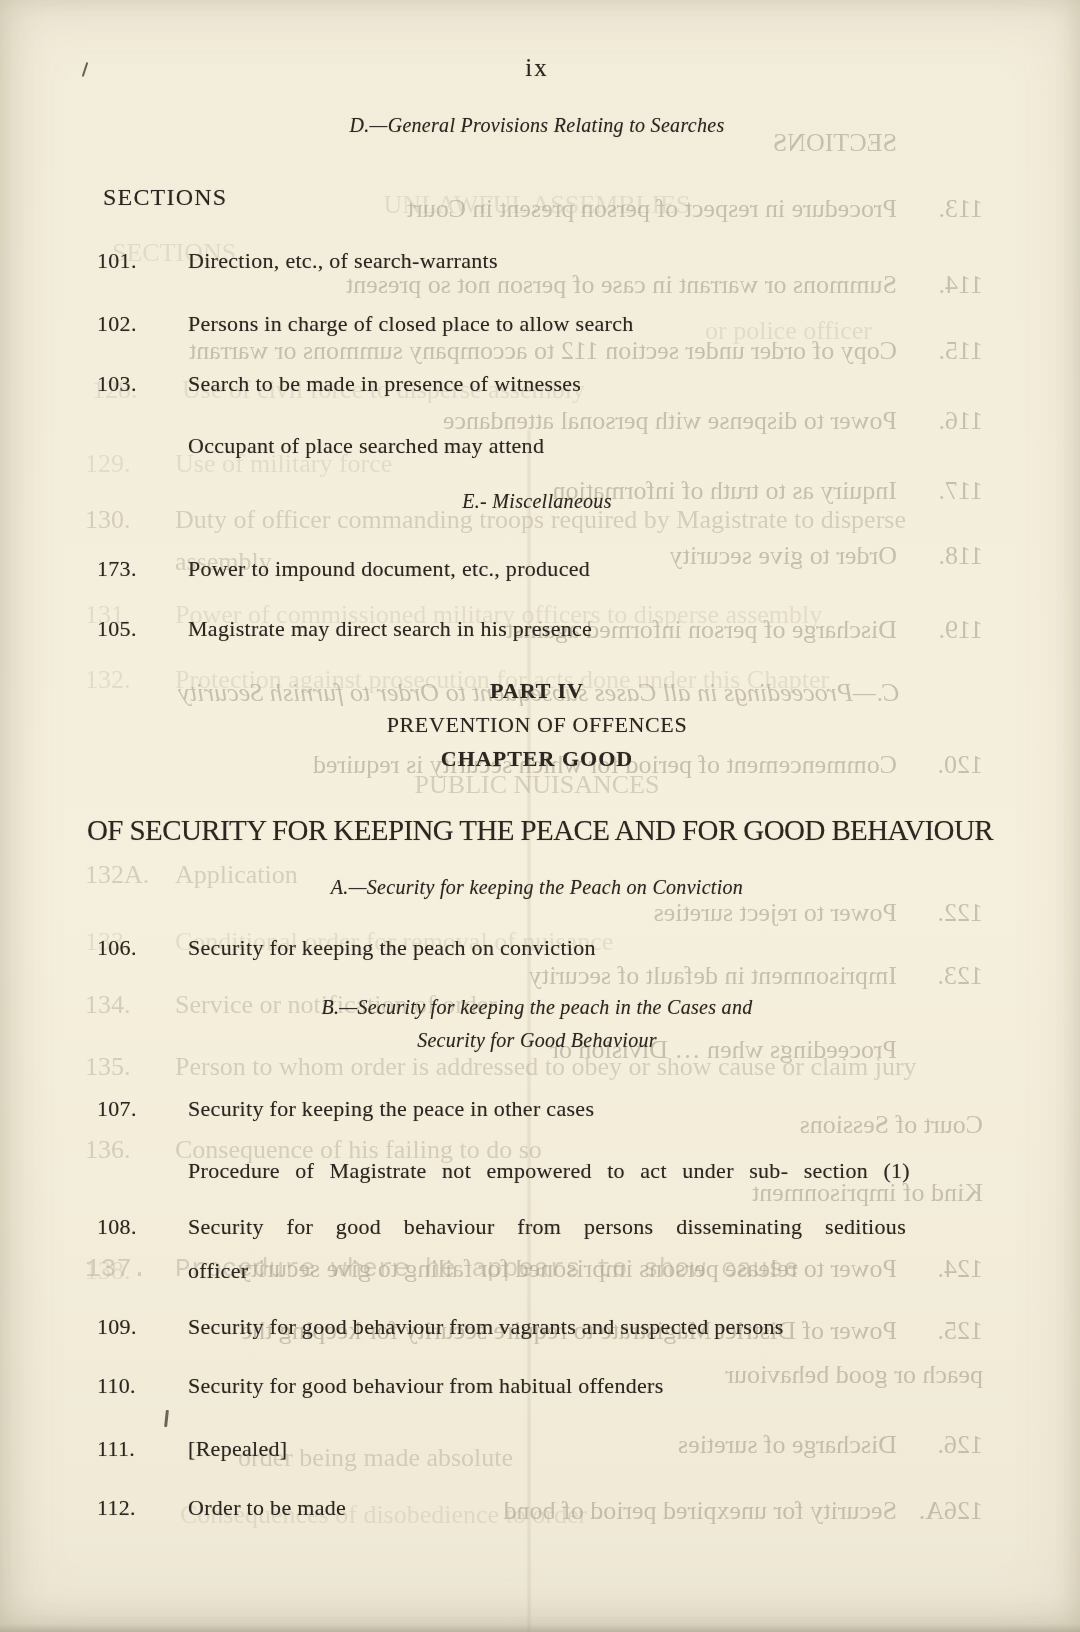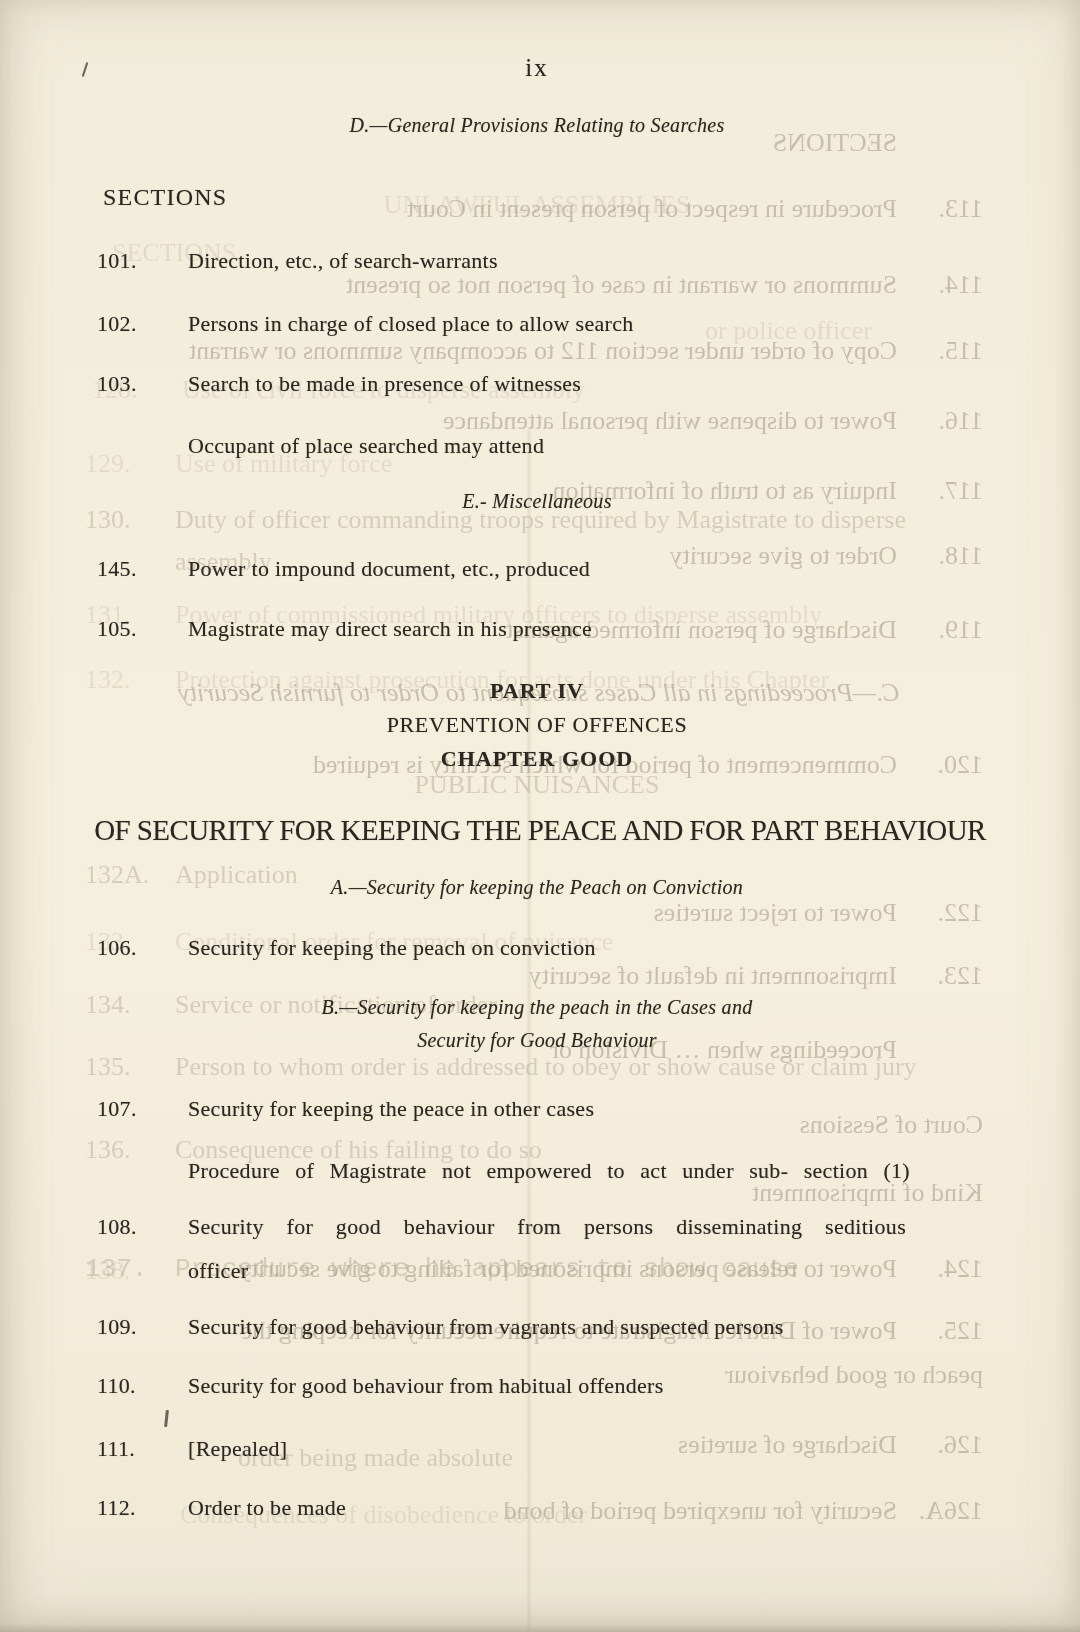--- a/index.html
+++ b/index.html
@@ -104,26 +104,26 @@
     </div>
   <div id="content-root">
       <div class="blk pagenum" style="top: 54px;">ix</div>
       <div class="blk center-italic" style="top: 114px;">D.—General Provisions Relating to Searches</div>
       <div class="blk label" style="top: 184px;">SECTIONS</div>
       <div class="blk entry" style="top: 248px;"><span class="num">101.</span><span class="txt">Direction, etc., of search-warrants</span></div>
       <div class="blk entry" style="top: 311px;"><span class="num">102.</span><span class="txt">Persons in charge of closed place to allow search</span></div>
       <div class="blk entry" style="top: 371px;"><span class="num">103.</span><span class="txt">Search to be made in presence of witnesses</span></div>
       <div class="blk plain" style="top: 433px;">Occupant of place searched may attend</div>
       <div class="blk center-italic" style="top: 490px;">E.- Miscellaneous</div>
-      <div class="blk entry" style="top: 556px;"><span class="num">145.</span><span class="txt">Power to impound document, etc., produced</span></div>
+      <div class="blk entry" style="top: 556px;"><span class="num">173.</span><span class="txt">Power to impound document, etc., produced</span></div>
       <div class="blk entry" style="top: 616px;"><span class="num">105.</span><span class="txt">Magistrate may direct search in his presence</span></div>
       <div class="blk center-bold" style="top: 678px;">PART IV</div>
       <div class="blk center-caps" style="top: 712px;">PREVENTION OF OFFENCES</div>
       <div class="blk center-bold" style="top: 746px;">CHAPTER GOOD</div>
-      <div class="blk banner" style="top: 814px;">OF SECURITY FOR KEEPING THE PEACE AND FOR PART BEHAVIOUR</div>
+      <div class="blk banner" style="top: 814px;">OF SECURITY FOR KEEPING THE PEACE AND FOR GOOD BEHAVIOUR</div>
       <div class="blk center-italic" style="top: 876px;">A.—Security for keeping the Peach on Conviction</div>
       <div class="blk entry" style="top: 935px;"><span class="num">106.</span><span class="txt">Security for keeping the peach on conviction</span></div>
       <div class="blk center-italic" style="top: 996px;">B.—Security for keeping the peach in the Cases and</div>
       <div class="blk center-italic" style="top: 1029px;">Security for Good Behaviour</div>
       <div class="blk entry" style="top: 1096px;"><span class="num">107.</span><span class="txt">Security for keeping the peace in other cases</span></div>
       <div class="blk justify" style="top: 1158px;">Procedure of Magistrate not empowered to act under sub- section (1)</div>
       <div class="blk entry-justify" style="top: 1214px;"><span class="num">108.</span><span class="txt">Security for good behaviour from persons disseminating seditious</span></div>
       <div class="blk plain" style="top: 1258px;">officer</div>
       <div class="blk entry" style="top: 1314px;"><span class="num">109.</span><span class="txt">Security for good behaviour from vagrants and suspected persons</span></div>
       <div class="blk entry" style="top: 1373px;"><span class="num">110.</span><span class="txt">Security for good behaviour from habitual offenders</span></div>

